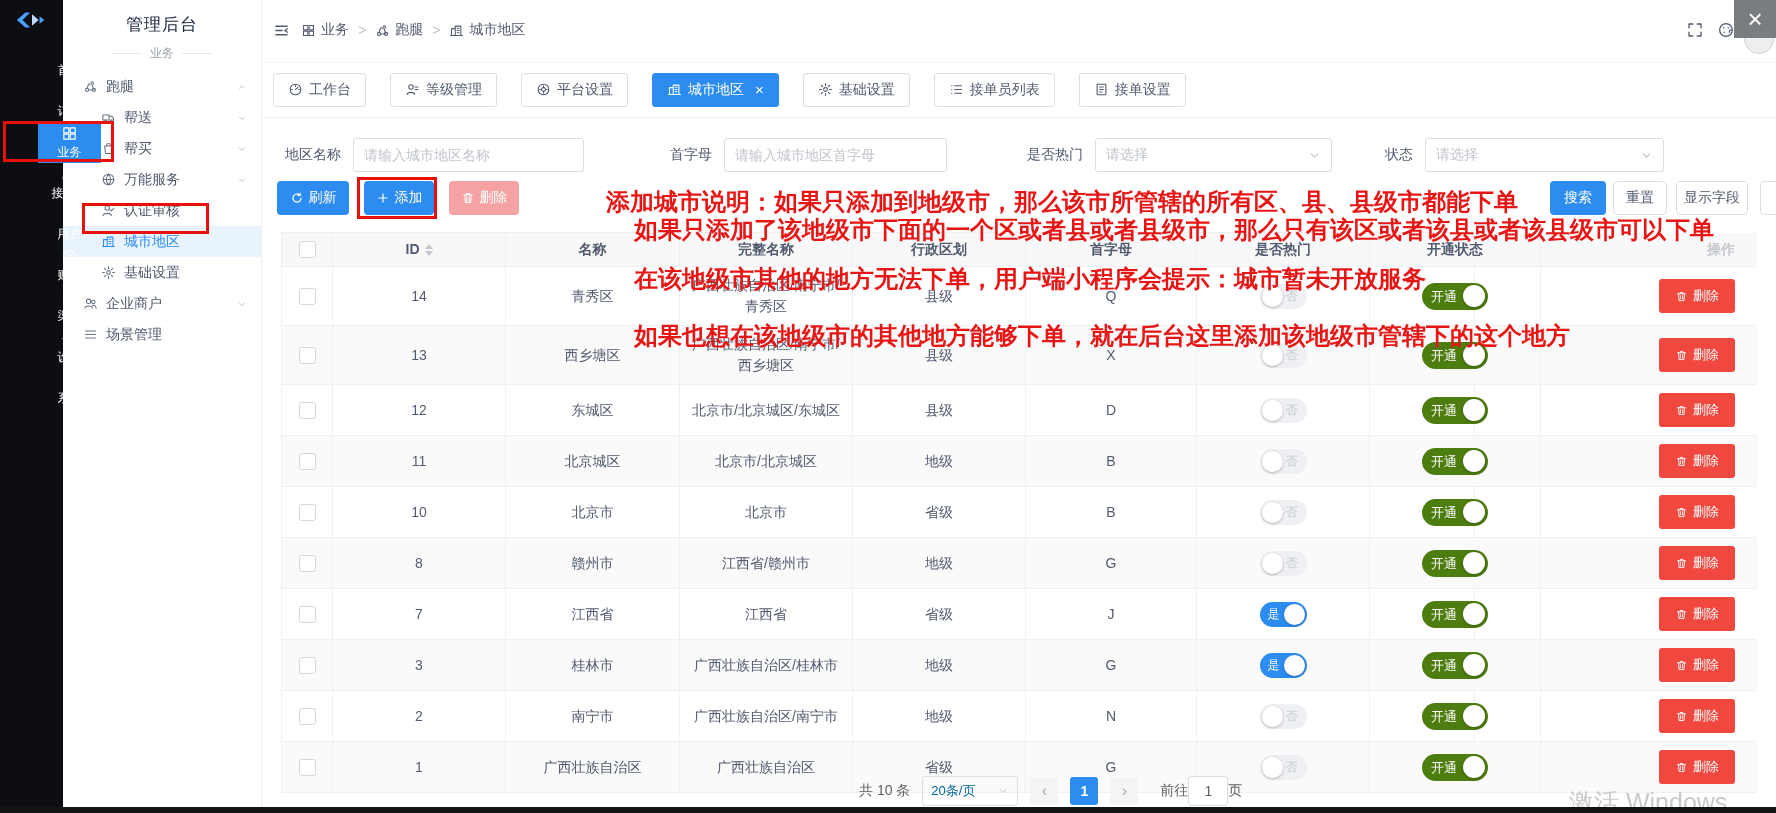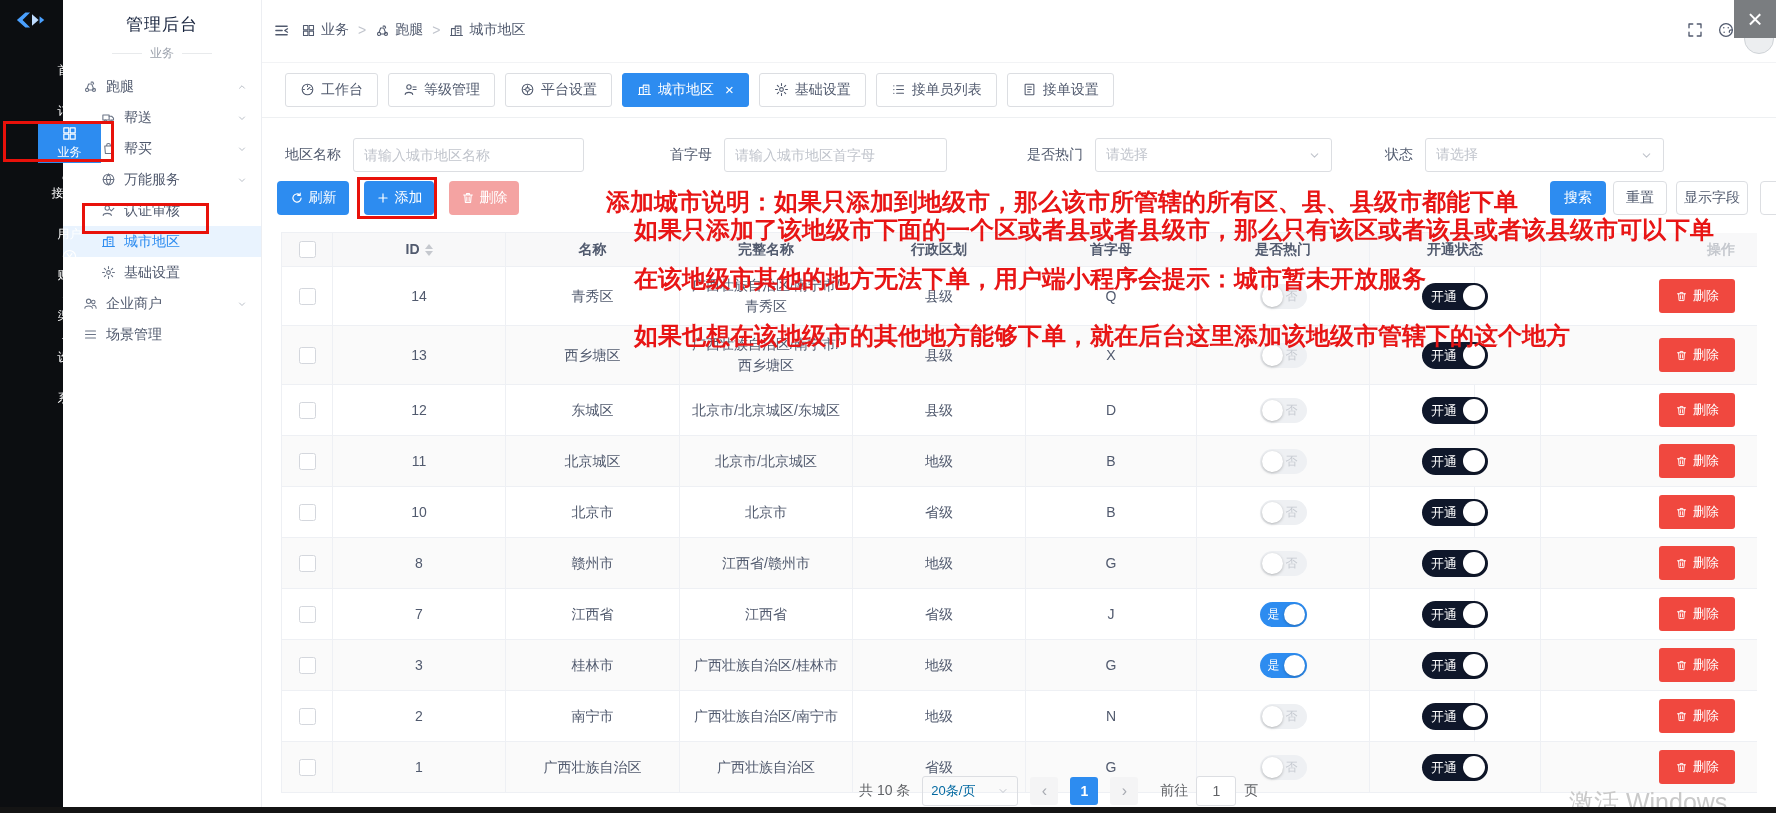--- a/index.html
+++ b/index.html
@@ -32,21 +32,21 @@
   .main{position:absolute;left:261px;top:0;right:0;height:100%;background:#fff;}
   .topbar{position:absolute;top:0;left:0;right:0;height:62px;border-bottom:1px solid #f2f3f5;}
   .breadcrumb{position:absolute;left:12px;top:21px;display:flex;align-items:center;gap:9px;font-size:14px;color:#515a6e;}
   .bc-item{display:flex;align-items:center;gap:5px;cursor:pointer;}
   .bc-item .bic{width:15px;height:15px;color:#515a6e;}
   .bc-sep{color:#c0c4cc;}
   .collapse-btn{width:17px;height:17px;color:#515a6e;cursor:pointer;margin-right:2px;}
   .topbar-acts{position:absolute;right:41px;top:21px;display:flex;gap:13px;color:#515a6e;}
   .topbar-acts .tic{width:18px;height:18px;cursor:pointer;}
   .tabbar{position:absolute;top:62px;left:0;right:0;height:55px;border-bottom:1px solid #eef0f2;
-          display:flex;align-items:center;gap:10px;padding-left:24px;}
+          display:flex;align-items:center;gap:24px;padding-left:12px;}
   .tab{height:34px;padding:0 14px;border:1px solid #dcdee2;border-radius:3px;background:#fff;color:#515a6e;
        font-size:14px;display:inline-flex;align-items:center;gap:6px;cursor:pointer;box-sizing:border-box;}
   .tab .tbic{width:15px;height:15px;}
   .tab.active{background:#2d8cf0;border-color:#2d8cf0;color:#fff;}
   .tab .close{margin-left:5px;font-size:15px;line-height:1;}
   
   .fg{position:absolute;top:138px;display:flex;align-items:center;gap:12px;font-size:14px;color:#515a6e;}
   .fg input{height:34px;border:1px solid #dcdee2;border-radius:3px;padding:0 10px;font-size:14px;color:#515a6e;
             box-sizing:border-box;outline:none;font-family:inherit;}
   .fg input::placeholder{color:#c0c4cc;}
@@ -77,37 +77,37 @@
   .caret.up{border-bottom:5px solid #c5c8ce;}
   .caret.down{border-top:5px solid #c5c8ce;}
   
   .sw{display:inline-flex;align-items:center;position:relative;border-radius:999px;cursor:pointer;justify-content:space-between;}
   .sw .knob{width:21px;height:21px;border-radius:50%;background:#fff;box-shadow:0 1px 3px rgba(0,0,0,.25);}
   .sw-hot{width:47px;height:25px;padding:0 2px;box-sizing:border-box;}
   .sw-hot.off{background:#eef0f3;}
   .sw-hot.off .sw-txt{color:#c6cad1;font-size:12px;margin-right:7px;}
   .sw-hot.on{background:#2d8cf0;}
   .sw-hot.on .sw-txt{color:#fff;font-size:12px;margin-left:6px;}
-  .sw-open{width:66px;height:27px;background:#0f172a;padding:0 3px;box-sizing:border-box;}
+  .sw-open{width:66px;height:27px;background:#4d7c0f;padding:0 3px;box-sizing:border-box;}
   .sw-open .sw-txt{color:#fff;font-size:13px;margin-left:6px;}
   .sw-open .knob{width:22px;height:22px;}
   .btn-del{width:76px;height:34px;background:#f0483f;color:#fff;border:none;border-radius:3px;display:inline-flex;
            align-items:center;justify-content:center;gap:5px;font-size:13px;cursor:pointer;font-family:inherit;}
   .btn-del .di{width:13px;height:13px;}
   
   .pagination{position:absolute;left:598px;top:775px;height:32px;display:flex;align-items:center;gap:12px;
               font-size:14px;color:#606266;}
   .psel{width:96px;height:30px;border:1px solid #dcdee2;border-radius:3px;display:flex;align-items:center;
         justify-content:space-between;padding:0 8px;font-size:13px;color:#0369a1;box-sizing:border-box;cursor:pointer;}
   .psel .cvd{width:12px;height:12px;color:#c0c4cc;}
   .pbtn{width:28px;height:28px;background:#f4f4f5;border-radius:3px;display:flex;align-items:center;
         justify-content:center;color:#a8abb2;font-size:16px;cursor:pointer;}
   .pcur{width:28px;height:28px;background:#2d8cf0;border-radius:3px;color:#fff;display:flex;align-items:center;
         justify-content:center;font-weight:bold;cursor:pointer;}
-  .pgoto{display:flex;align-items:center;gap:8px;margin-left:10px;}
+  .pgoto{display:flex;align-items:center;margin-left:10px;}
   .pgoto input{width:40px;height:30px;border:1px solid #dcdee2;border-radius:3px;text-align:center;font-size:14px;
                color:#606266;box-sizing:border-box;outline:none;font-family:inherit;}
   .watermark{position:absolute;left:1308px;top:786px;font-size:25px;color:#c9c9c9;z-index:30;}
   
   .annbox{position:absolute;border:3px solid #e8110a;z-index:40;pointer-events:none;box-sizing:border-box;}
   #annbox-rail{left:3px;top:121px;width:111px;height:41px;}
   #annbox-city{left:82px;top:203px;width:127px;height:31px;}
   #annbox-add{left:357px;top:177px;width:80px;height:42px;}
   .annline{position:absolute;z-index:40;color:#e81515;font-size:24px;font-weight:600;white-space:nowrap;pointer-events:none;}
   #ann1{left:606px;top:186px;}

